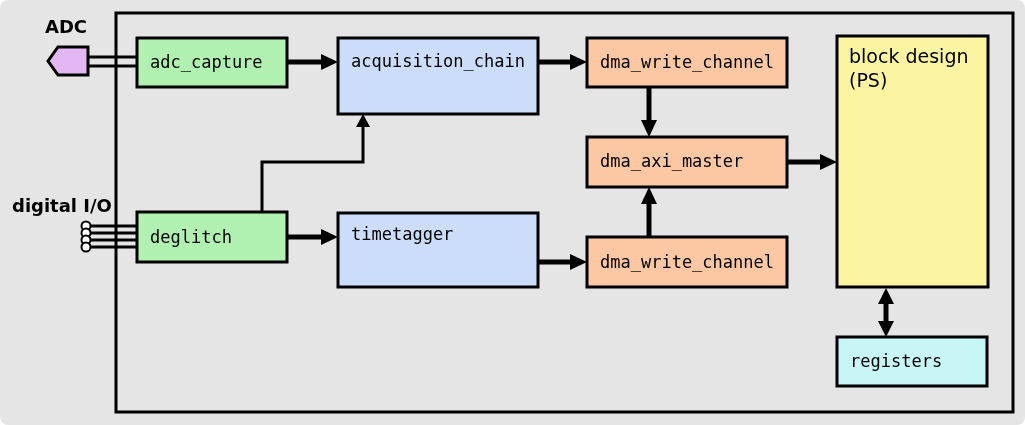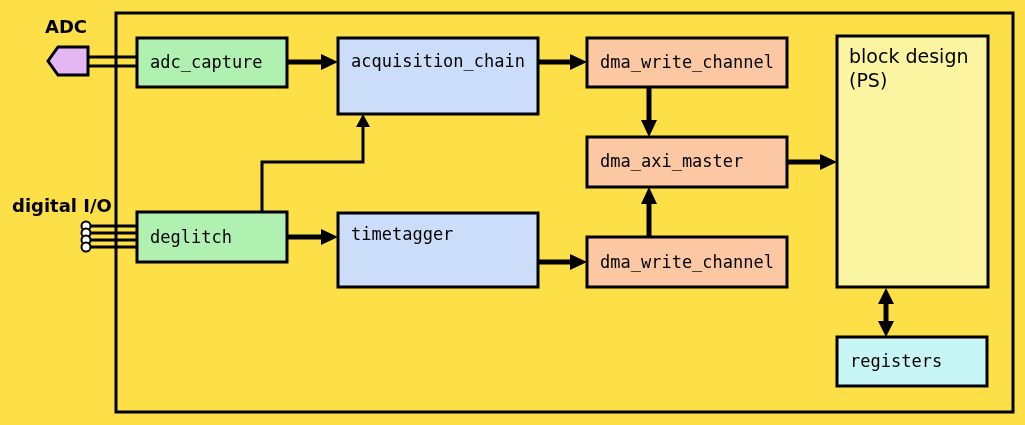--- a/index.html
+++ b/index.html
@@ -7,21 +7,22 @@
     padding: 0;
     background: #ffffff;
     width: 1025px;
     height: 425px;
     overflow: hidden;
   }
   .stage {
     position: relative;
     width: 1025px;
     height: 425px;
-    background: #fde047;
+    background: #e5e5e5;
+    border-radius: 8px;
   }
   svg text {
     user-select: none;
   }
   .mono {
     font-family: "DejaVu Sans Mono", "Liberation Mono", monospace;
     font-size: 17px;
     fill: #000000;
   }
   .sans {

